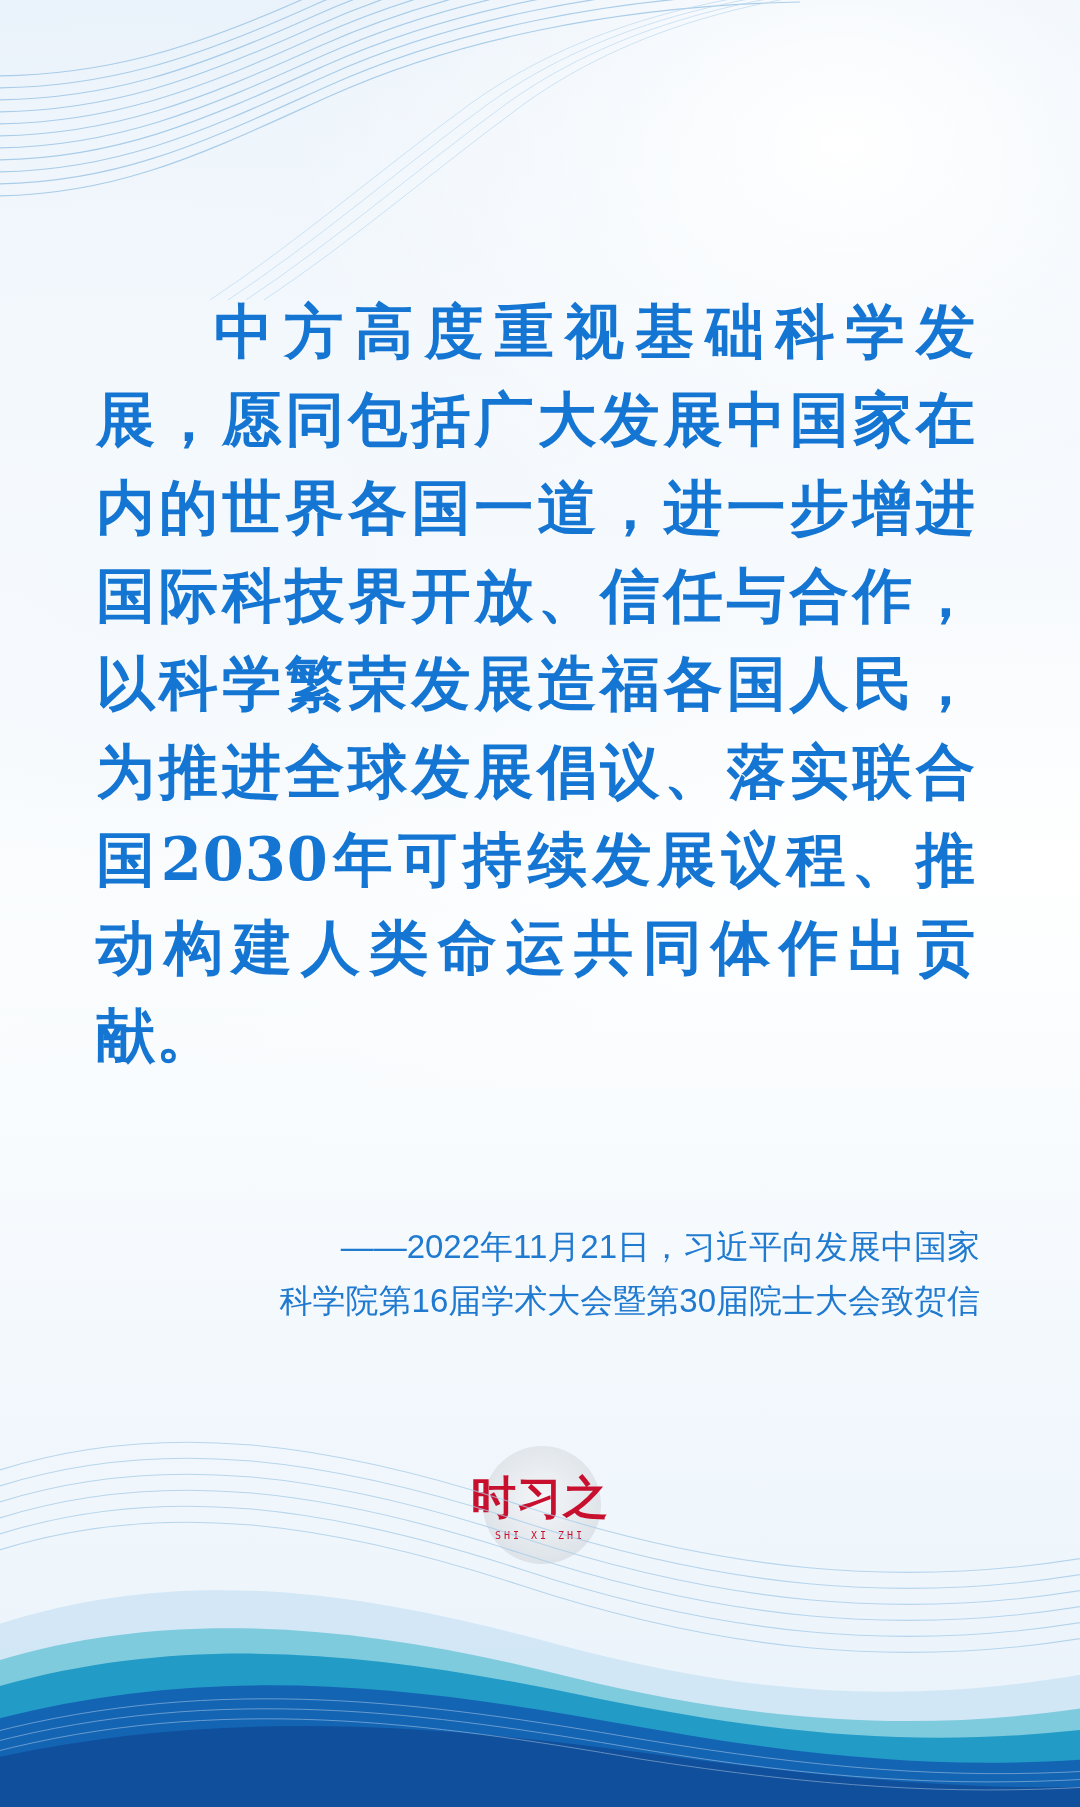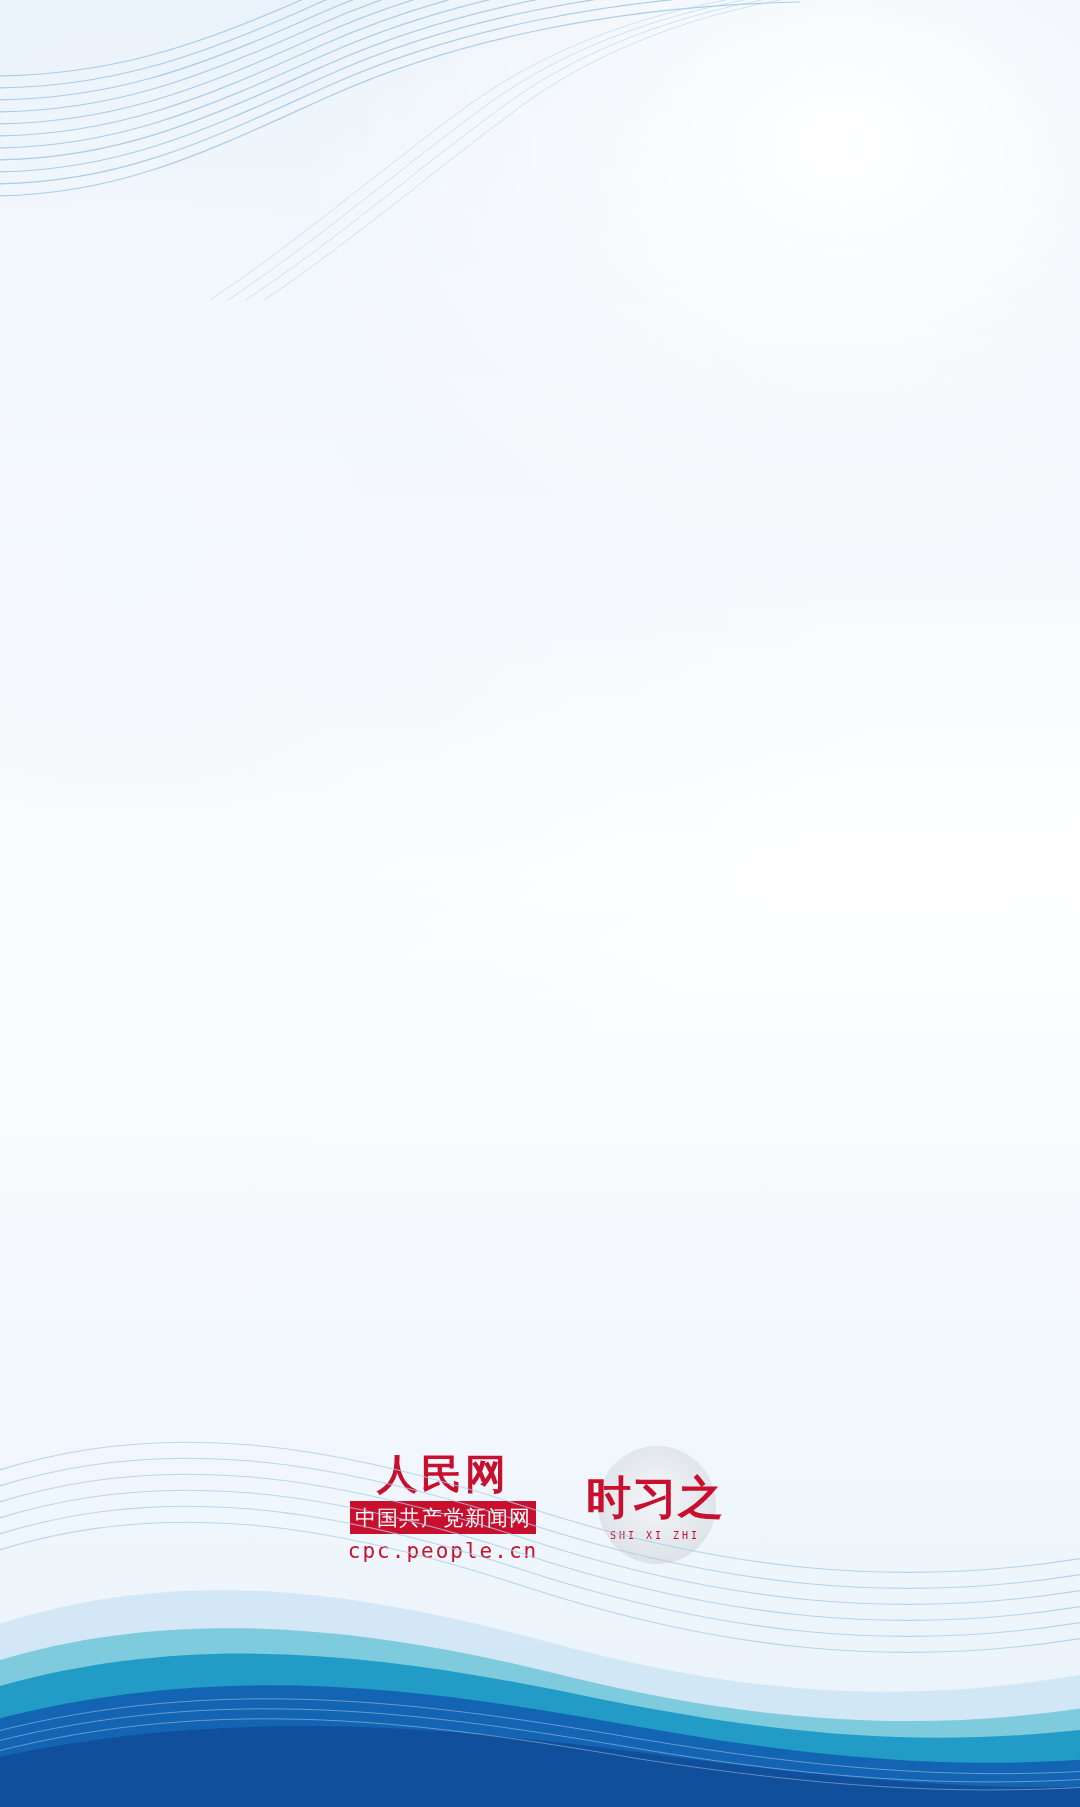--- a/index.html
+++ b/index.html
@@ -187,29 +187,31 @@
     <g fill="none" stroke="#bcd9ef" stroke-width="1" opacity="0.7">
       <path d="M210,300 C300,240 380,170 470,104 C590,18 740,-12 900,-20"></path>
       <path d="M228,300 C318,240 398,170 488,104 C608,18 758,-12 918,-20"></path>
       <path d="M246,300 C336,240 416,170 506,104 C626,18 776,-12 936,-20"></path>
       <path d="M264,300 C354,240 434,170 524,104 C644,18 794,-12 954,-20"></path>
     </g>
   </svg>
 
   <div class="content">
 
-
+    <div class="quote-block">
+      <div class="quote-text">中方高度重视基础科学发展，愿同包括广大发展中国家在内的世界各国一道，进一步增进国际科技界开放、信任与合作，以科学繁荣发展造福各国人民，为推进全球发展倡议、落实联合国2030年可持续发展议程、推动构建人类命运共同体作出贡献。</div>
+    </div>
+
+    <div class="attribution">
+      <span class="line1">——2022年11月21日，习近平向发展中国家</span>
+      <span class="line2">科学院第16届学术大会暨第30届院士大会致贺信</span>
+    </div>
 
     <div class="logo-row">
 
-      <div class="people-logo">
-        <div class="pl-top">人民网</div>
-        <div class="pl-mid">中国共产党新闻网</div>
-        <div class="pl-bot">cpc.people.cn</div>
-      </div>
 
       <div class="shixi-logo">
         <div class="circle"></div>
         <div class="sx-main">时习之</div>
         <div class="sx-sub">SHI XI ZHI</div>
       </div>
 
     </div>
   </div>
 

